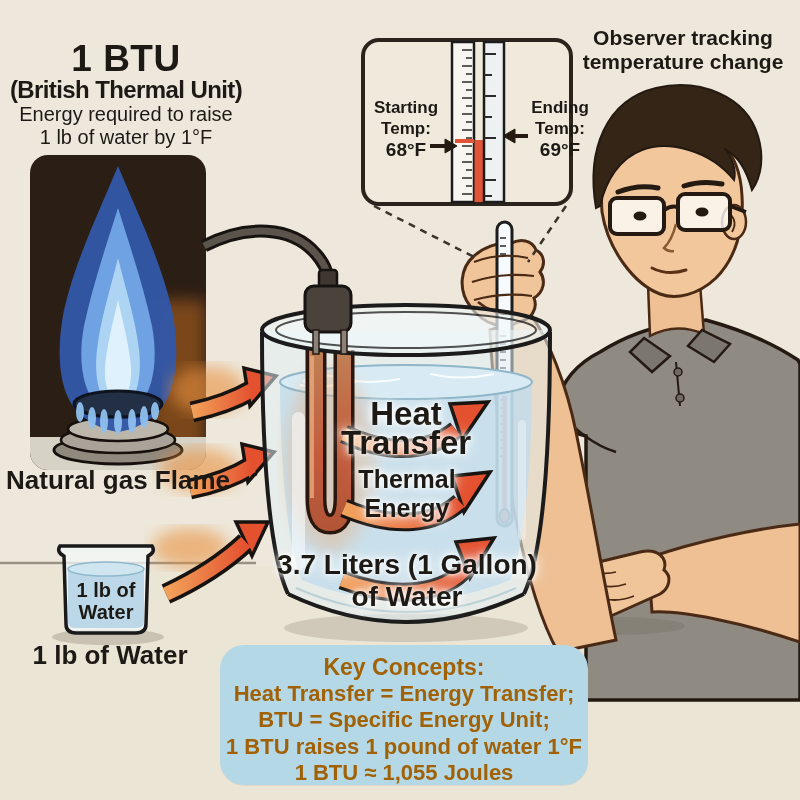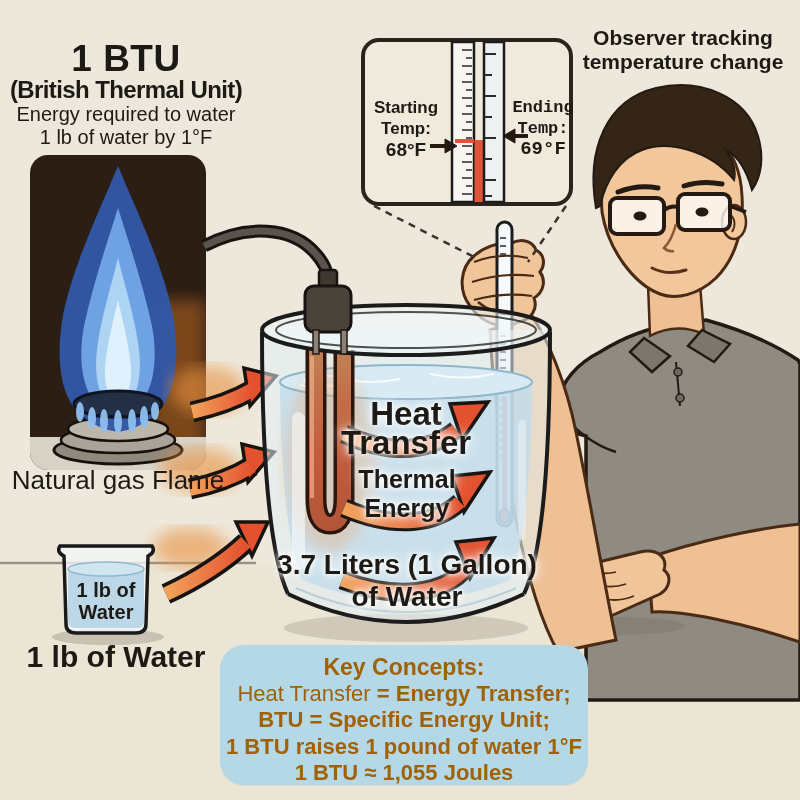--- a/index.html
+++ b/index.html
@@ -10,32 +10,32 @@
   .tc{transform:translateX(-50%);text-align:center;white-space:nowrap;}
   .glow{text-shadow:0 0 4px rgba(255,255,255,.95),0 0 8px rgba(255,255,255,.85),
         0 0 14px rgba(255,255,255,.7),0 0 20px rgba(255,255,255,.55);}
   .btu-title{left:126px;top:38px;font-size:37px;font-weight:800;letter-spacing:.5px;}
   .btu-subtitle{left:126px;top:76px;font-size:24px;font-weight:800;letter-spacing:-.6px;}
   .btu-desc{left:126px;top:103px;font-size:20px;font-weight:500;line-height:23px;}
   .observer{left:683px;top:26px;font-size:21px;font-weight:800;line-height:24px;}
   .inset-label{font-size:17px;font-weight:700;line-height:21px;}
   .inset-label .val{font-size:19px;font-weight:800;}
   .start-label{left:406px;top:97px;}
-  .end-label{left:543px;top:97px;font-family:Liberation Mono, monospace;}
-  .flame-caption{left:118px;top:465px;font-size:26px;font-weight:400;}
+  .end-label{left:560px;top:97px;}
+  .flame-caption{left:118px;top:465px;font-size:26px;font-weight:700;}
   .sb-inner{left:106px;top:579px;font-size:20px;font-weight:800;line-height:22px;}
-  .sb-caption{left:116px;top:640px;font-size:30px;font-weight:800;}
+  .sb-caption{left:110px;top:640px;font-size:26px;font-weight:800;}
   .heat-label{left:406px;top:399px;font-size:33px;font-weight:800;line-height:29px;}
   .thermal-label{left:407px;top:465px;font-size:25px;font-weight:800;line-height:29px;}
   .volume-label{left:407px;top:549px;font-size:28px;font-weight:800;line-height:32px;}
   .key-box{left:220px;top:645px;width:368px;height:140px;background:#B5D8E6;
            border-radius:24px;box-shadow:0 1px 0 rgba(0,0,0,0.05);}
   .key-text{left:404px;top:654px;font-size:22px;font-weight:600;line-height:26.5px;color:#a16207;}
   .key-text .kc-head{font-size:23px;font-weight:800;}
-  .key-text .b{font-weight:400;}
+  .key-text .b{font-weight:700;}
 </style>
 </head>
 <body>
 
 <svg id="scene" viewBox="0 0 800 800">
   <defs>
     <linearGradient id="gradA" x1="0" y1="0" x2="1" y2="0">
       <stop offset="0" stop-color="#F2A25A"></stop>
         <stop offset="1" stop-color="#E4512F"></stop>
     </linearGradient>
@@ -266,21 +266,21 @@
       <polygon points="457,146 445,139 445,153"></polygon>
       <line x1="528" y1="136" x2="512" y2="136" stroke-width="4"></line>
       <polygon points="503,136 515,129 515,143"></polygon>
     </g>
   </g>
 </svg>
 
 <div class="abs tc btu-title">1 BTU</div>
 <div class="abs tc btu-subtitle">(British Thermal Unit)</div>
 <div class="abs tc btu-desc">
-  <div>Energy required to water</div>
+  <div>Energy required to raise</div>
   <div>1 lb of water by 1°F</div>
 </div>
 
 <div class="abs tc observer">
   <div>Observer tracking</div>
   <div>temperature change</div>
 </div>
 
 <div class="abs tc inset-label start-label">
   <div>Starting</div>

